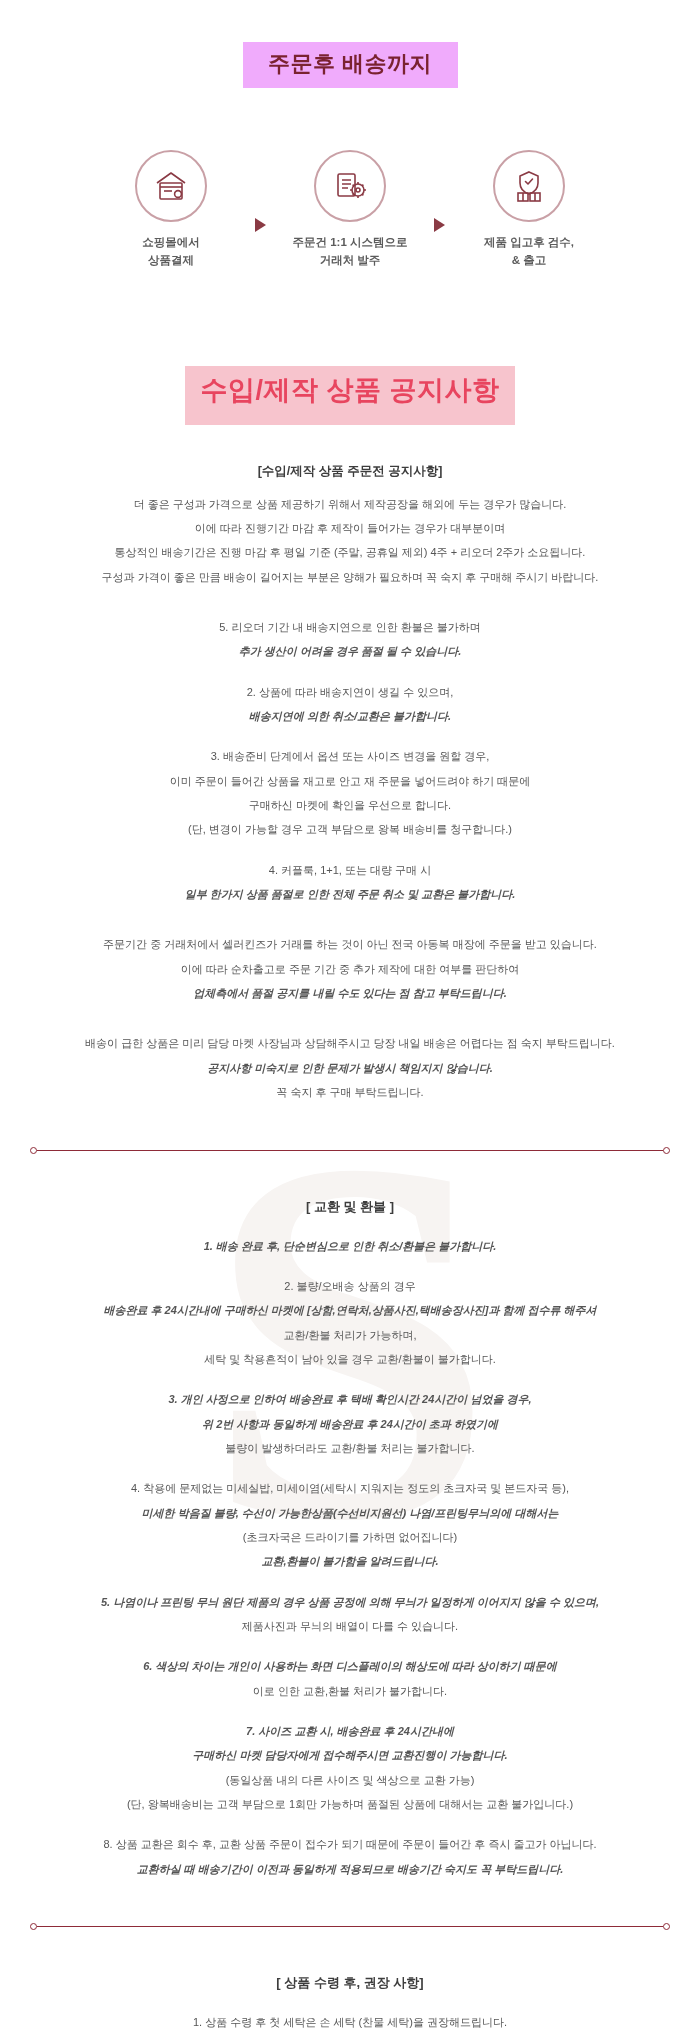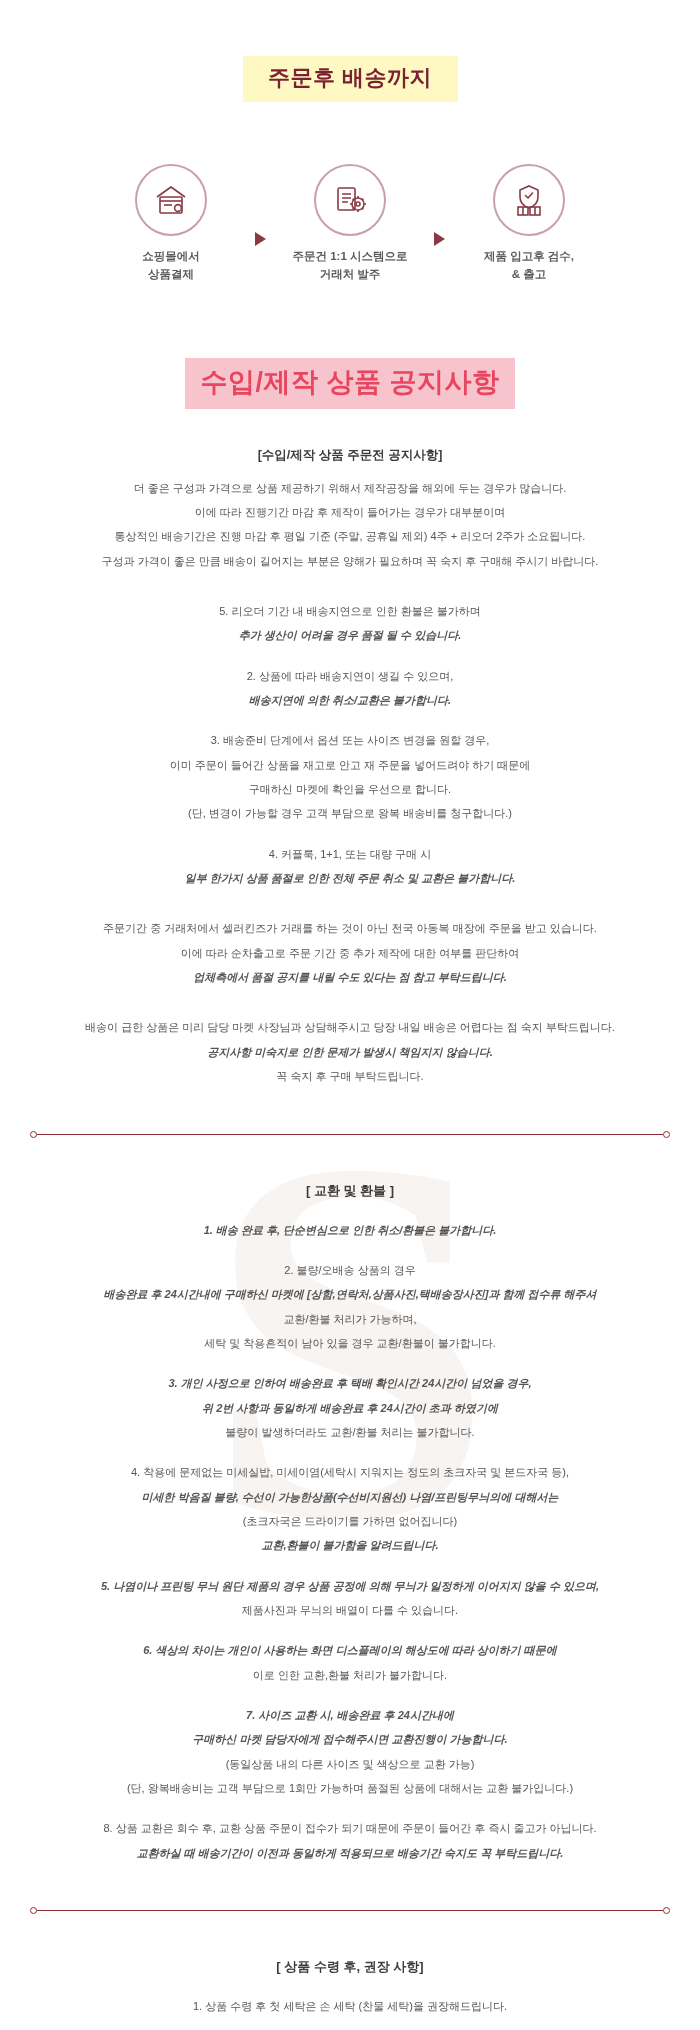--- a/index.html
+++ b/index.html
@@ -31,23 +31,23 @@
     color: #f7f4f2;
     font-family: "Liberation Serif", serif;
     font-weight: 700;
     z-index: 0;
     user-select: none;
   }
   .content { position: relative; z-index: 2; }
 
   
   .top-banner {
-    margin: 56px auto 0;
+    margin: 42px auto 0;
     width: 215px;
-    background: #fef9c3;
+    background: #f0abfc;
     text-align: center;
     padding: 7px 10px 9px;
     box-sizing: border-box;
   }
   .top-banner-text {
     font-size: 22px;
     font-weight: 700;
     color: #7a2230;
     letter-spacing: 0.5px;
   }
@@ -88,25 +88,25 @@
     margin-top: 30px;
     width: 0;
     height: 0;
     border-top: 7px solid transparent;
     border-bottom: 7px solid transparent;
     border-left: 11px solid #8a3a44;
   }
 
   
   .title-band {
-    margin: 74px auto 0;
+    margin: 96px auto 0;
     width: 330px;
     background: #f7c4cd;
     text-align: center;
-    padding: 6px 0 9px;
+    padding: 6px 0 17px;
   }
   .title-band-text {
     font-size: 27px;
     font-weight: 700;
     color: #e8455f;
     letter-spacing: 0.5px;
   }
 
   
   .block {

